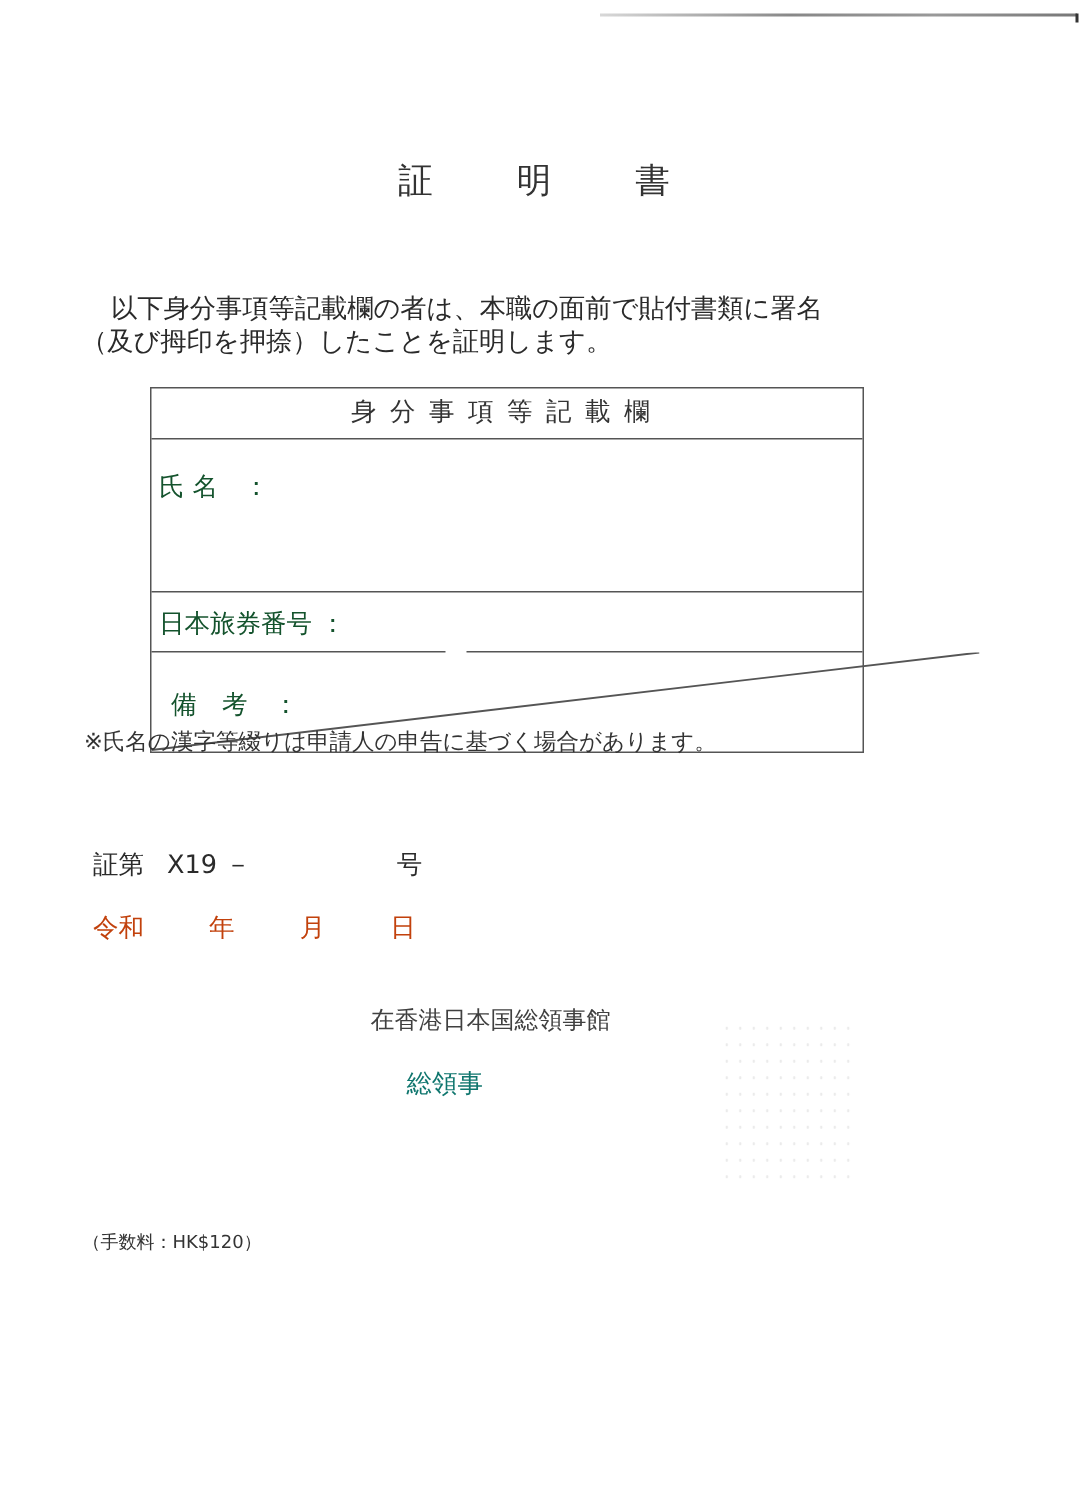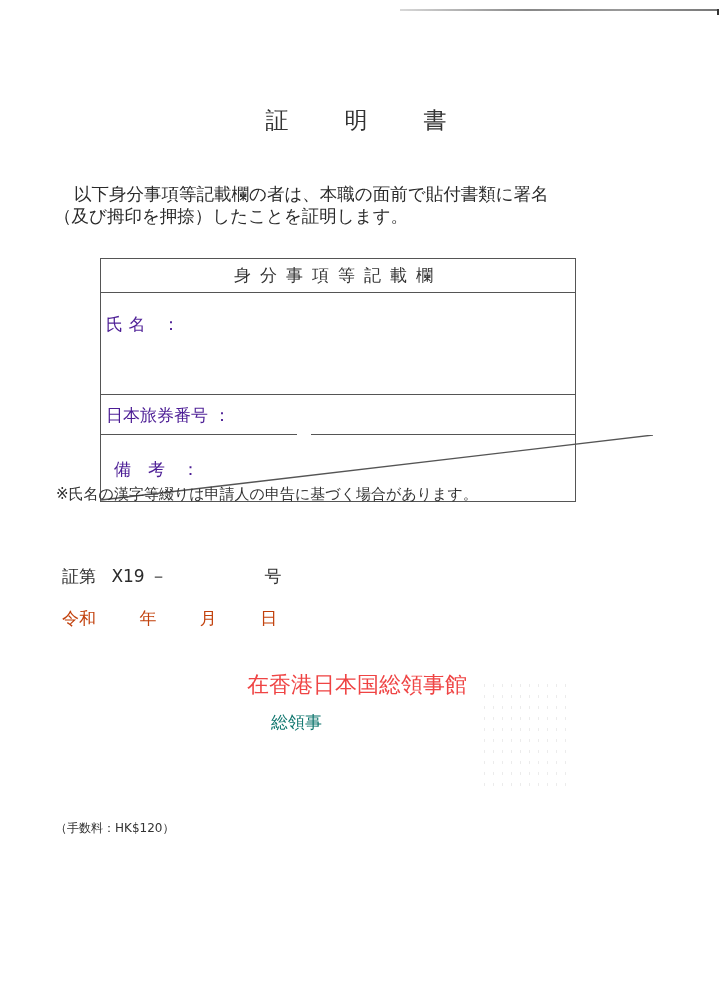--- a/index.html
+++ b/index.html
@@ -10,32 +10,32 @@
   }
   .abs { position:absolute; }
   .top-rule {
     position:absolute; left:400px; top:9px; width:318px; height:2px;
     background:linear-gradient(to right, #d8d8d8, #888 40%, #999 70%, #777);
   }
   .top-rule-tick { position:absolute; left:717px; top:9px; width:2px; height:6px; background:#333; }
   .title { top:105px; left:0; width:712px; text-align:center; font-size:23px; letter-spacing:0; color:#333; }
   .title span { display:inline-block; margin:0 28px; }
   .intro { left:62px; top:183px; font-size:17.5px; line-height:22px; color:#2a2a2a; white-space:nowrap; }
-  .intro .l1 { padding-left:12px; }
+  .intro .l1 { padding-left:12px;margin-top:12px; }
   .tbl { position:absolute; left:56px; top:258px; width:476px; height:244px; border:1.5px solid #555; box-sizing:border-box;margin-left:44px; }
   .row { position:absolute; left:0; right:0; border-top:1.5px solid #555; box-sizing:border-box; }
   .hdr { position:absolute; left:0; right:0; top:0; height:33px; text-align:center; line-height:33px; font-size:17px; letter-spacing:9px; color:#333; }
-  .lbl { position:absolute; font-size:17px; color:#4c1d95; white-space:nowrap; }
+  .lbl { position:absolute; font-size:17px; color:#14532d; white-space:nowrap; }
   .circle { position:absolute; width:21px; height:20px; border:1px solid #333; border-radius:50%; left:200px; top:7px; transform:rotate(-10deg); }
   .gap { position:absolute; left:196px; top:-3px; width:14px; height:5px; background:#fff; }
   .diag { position:absolute; left:0; top:0; }
   .note { left:56px; top:485px; font-size:15px; color:#333; white-space:nowrap; }
   .certno { left:62px; top:565px; font-size:17px; color:#2b2b2b; }
   .date { left:62px; top:607px; font-size:17px; color:#c2410c; }
-  .office { left:247px; top:670px; font-size:22px; color:#ef4444; }
+  .office { left:247px; top:670px; font-size:16px; color:#404040; }
   .consul { left:271px; top:711px; font-size:17px; color:#0f766e; }
   .fee { left:55px; top:820px; font-size:12px; color:#333; }
   .stamp { left:480px; top:680px; width:90px; height:110px;
     background-image:radial-gradient(#ddd 0.8px, transparent 1px); background-size:9px 11px; opacity:0.6; }
 </style>
 </head>
 <body>
 
 <div class="top-rule"></div>
 <div class="top-rule-tick"></div>

